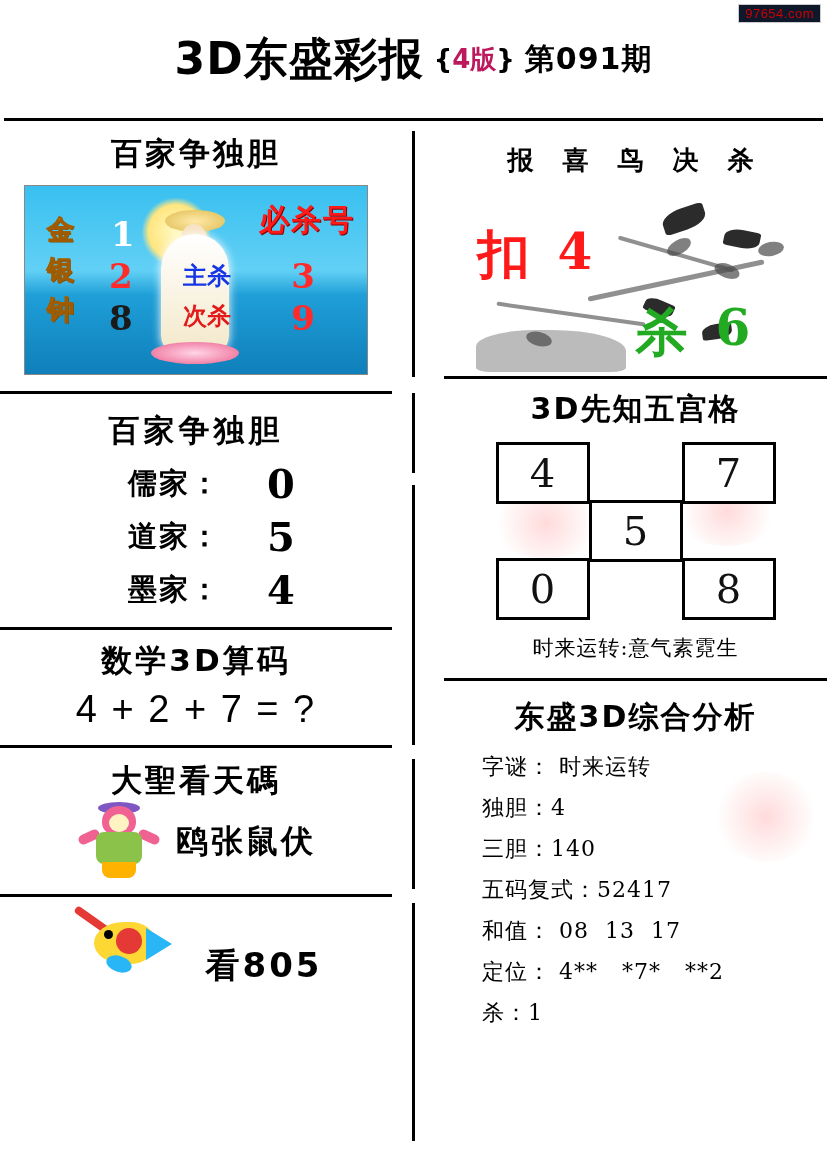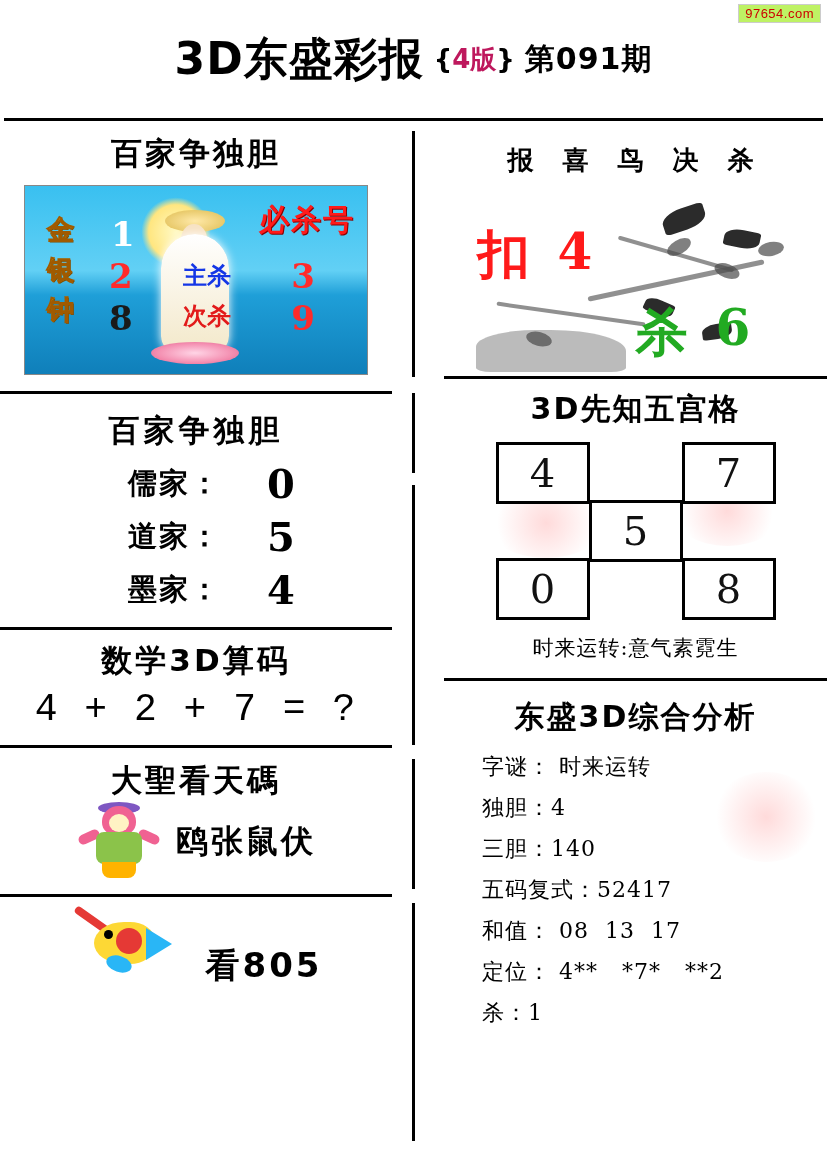--- a/index.html
+++ b/index.html
@@ -8,21 +8,21 @@
     width: 827px; height: 1169px;
     background: #ffffff;
     font-family: "DejaVu Sans", "Liberation Sans", sans-serif;
     position: relative;
     overflow: hidden;
   }
 
   
   .wm {
     position: absolute; top: 4px; right: 6px;
-    background: #bef264; border: 1px solid #ccc;
+    background: #0f172a; border: 1px solid #ccc;
     font-size: 13px; color: #c00; padding: 1px 6px;
     letter-spacing: 0.5px; font-family: "Liberation Sans", sans-serif;
     z-index: 50;
   }
 
   
   .header {
     height: 118px;
     display: flex; align-items: center; justify-content: center;
     gap: 10px;
@@ -138,21 +138,21 @@
   .school-val {
     font-size: 40px; font-weight: bold; color:#000;
     font-family: "DejaVu Serif", serif;
     width: 120px; text-align: center;
   }
 
   
   .math-title { font-size: 31px; letter-spacing: 3px; margin: 10px 0 6px; }
   .math-eq {
     text-align:center; font-size: 38px; color:#000;
-    font-family: Liberation Mono, monospace; letter-spacing: 2px;
+    font-family: Liberation Sans, sans-serif; letter-spacing: 2px;
   }
 
   
   .monkey-title { font-size: 31px; letter-spacing: 3px; margin: 12px 0 2px; }
   .monkey-row { display:flex; align-items:center; justify-content:center; gap:14px; }
   .monkey-art { width: 86px; height: 76px; position: relative; }
   .m-head { position:absolute; left:26px; top:2px; width:34px; height:30px; background:#f06292; border-radius:50% 50% 45% 45%; }
   .m-face { position:absolute; left:33px; top:10px; width:20px; height:18px; background:#fff3c4; border-radius:50%; }
   .m-hat  { position:absolute; left:22px; top:-2px; width:42px; height:12px; background:#7e57c2; border-radius:50%; }
   .m-body { position:absolute; left:20px; top:28px; width:46px; height:32px; background:#8bc34a; border-radius:8px; }

